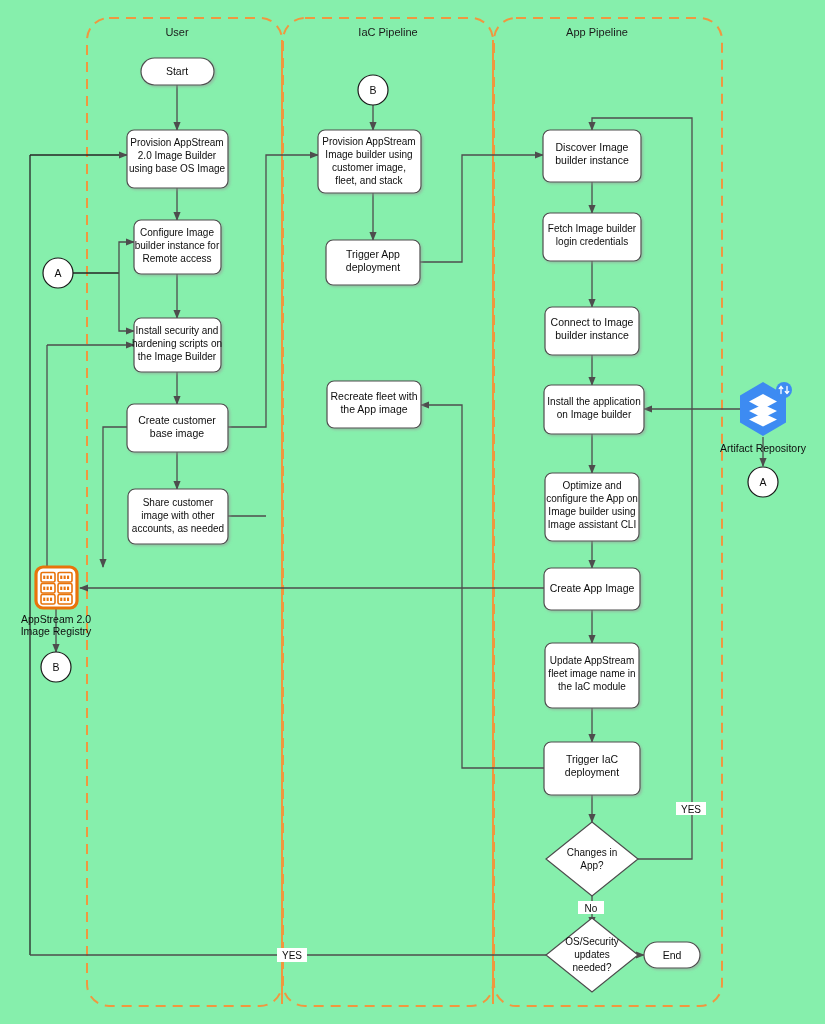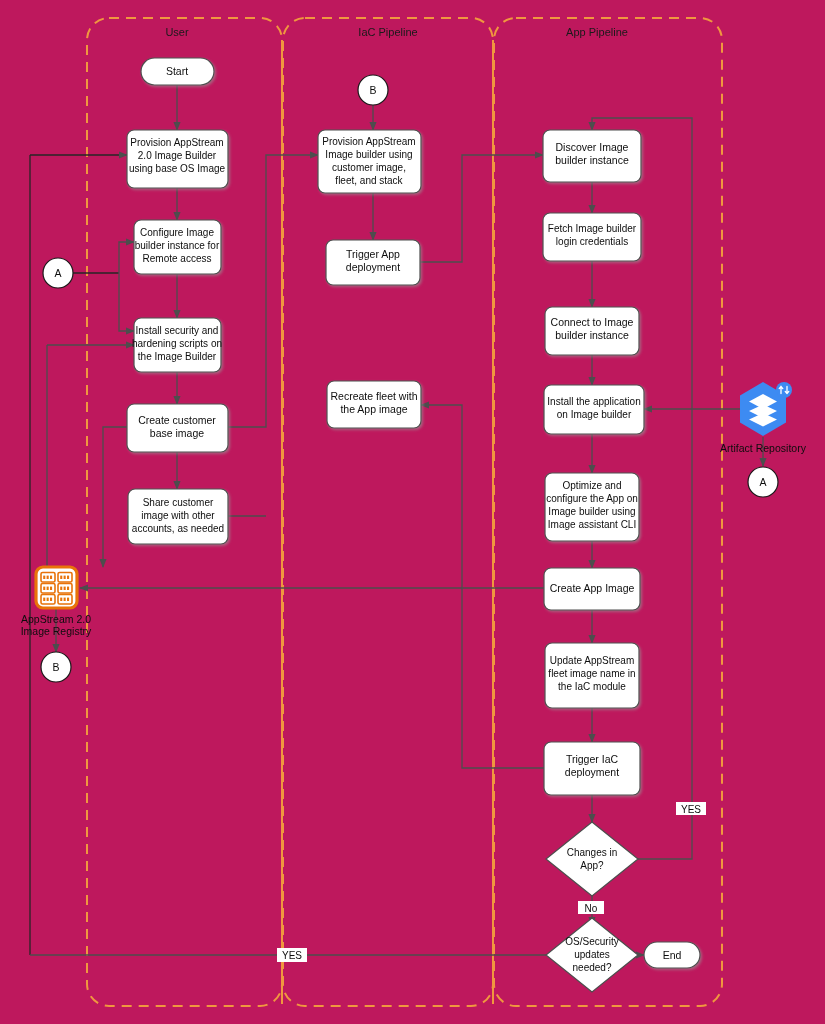--- a/index.html
+++ b/index.html
@@ -8,21 +8,21 @@
     padding: 0;
     background: #ffffff;
   }
   body {
     font-family: "Liberation Sans", "DejaVu Sans", sans-serif;
   }
   #canvas {
     position: relative;
     width: 825px;
     height: 1024px;
-    background: #be185d;
+    background: #86efac;
     overflow: hidden;
   }
   svg#diagram {
     position: absolute;
     left: 0;
     top: 0;
     width: 825px;
     height: 1024px;
   }
   .lane-rect {

